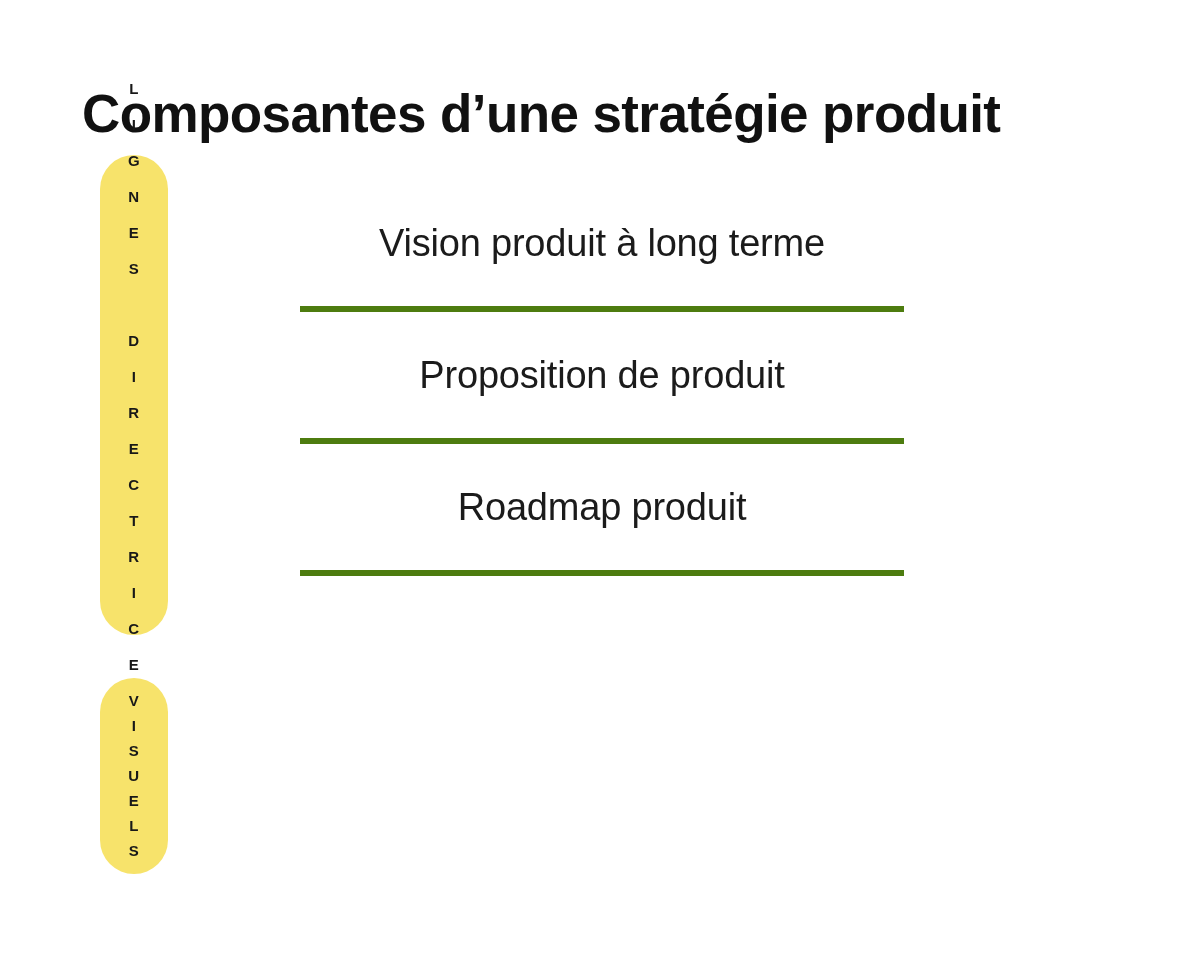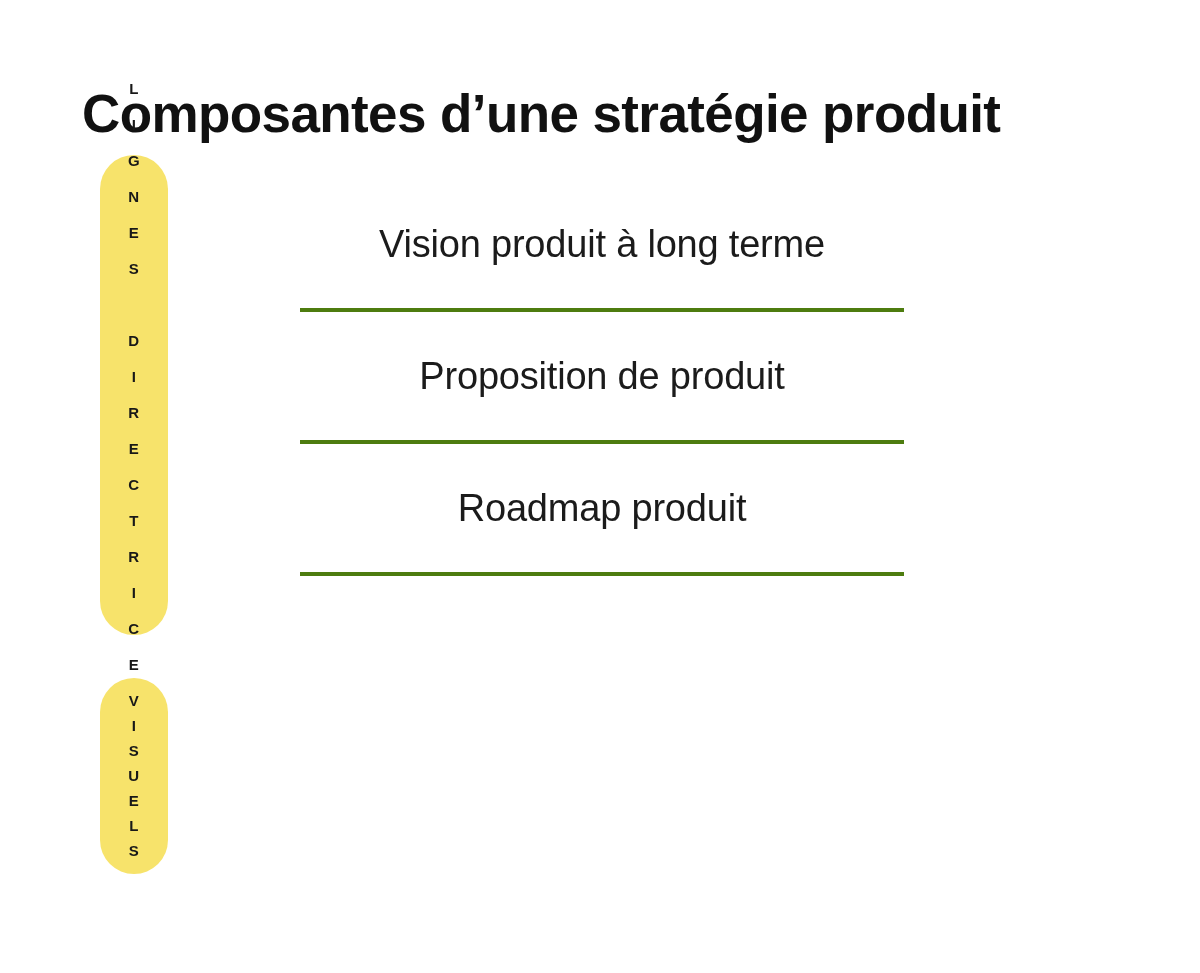--- a/index.html
+++ b/index.html
@@ -82,21 +82,21 @@
     position: absolute;
     left: 300px;
     top: 180px;
     width: 604px;
   }
   .component-row {
     height: 132px;
     display: flex;
     align-items: center;
     justify-content: center;
-    border-bottom: 4px solid #4d7c0f;
+    border-bottom: 6px solid #4d7c0f;
     box-sizing: border-box;
   }
   .component-row:nth-child(4) { height: 142px; }
   .component-row:nth-child(5) { height: 143px; }
 
   .component-label {
     font-size: 38px;
     font-weight: 400;
     line-height: 46px;
     color: #1b1b1b;

